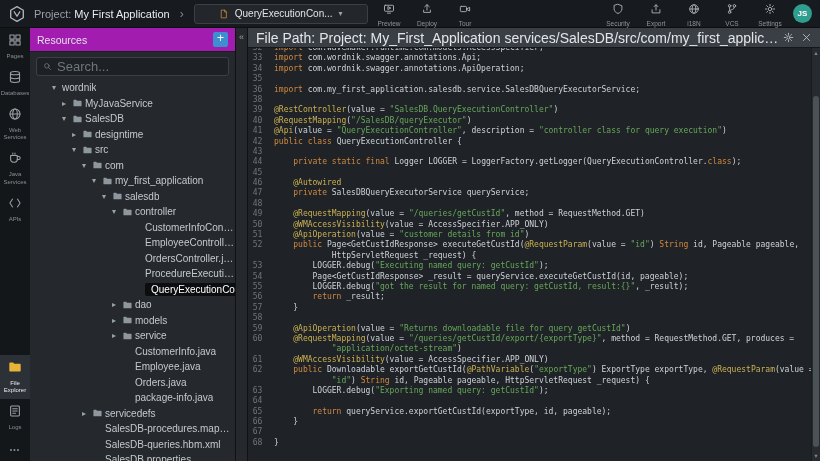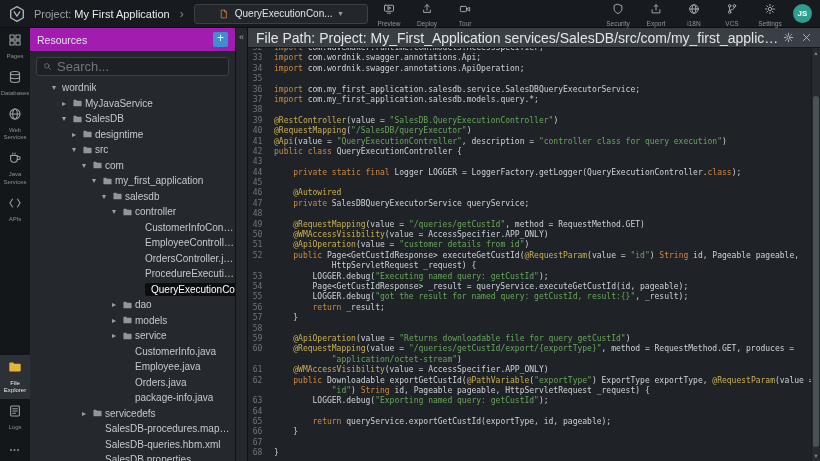--- a/index.html
+++ b/index.html
@@ -458,24 +458,20 @@
             </div>
             <div class="code-row">
               <span class="ln">35</span>
               <span class="code"></span>
             </div>
             <div class="code-row">
               <span class="ln">36</span>
               <span class="code"><span class="tok-kw">import</span> com.my_first_application.salesdb.service.SalesDBQueryExecutorService;</span>
             </div>
             <div class="code-row">
-              <span class="ln">37</span>
-              <span class="code"><span class="tok-kw">import</span> com.my_first_application.salesdb.models.query.*;</span>
-            </div>
-            <div class="code-row">
               <span class="ln">38</span>
               <span class="code"></span>
             </div>
             <div class="code-row">
               <span class="ln">39</span>
               <span class="code"><span class="tok-ann">@RestController</span>(value = <span class="tok-str">"SalesDB.QueryExecutionController"</span>)</span>
             </div>
             <div class="code-row">
               <span class="ln">40</span>
               <span class="code"><span class="tok-ann">@RequestMapping</span>(<span class="tok-str">"/SalesDB/queryExecutor"</span>)</span>

